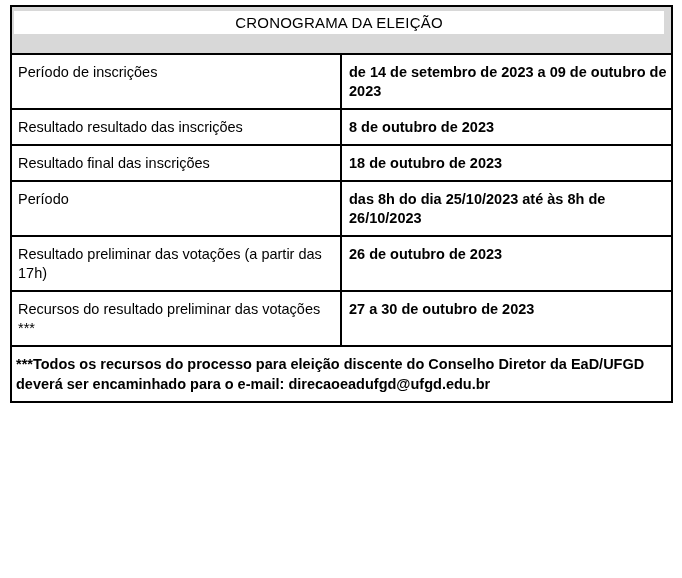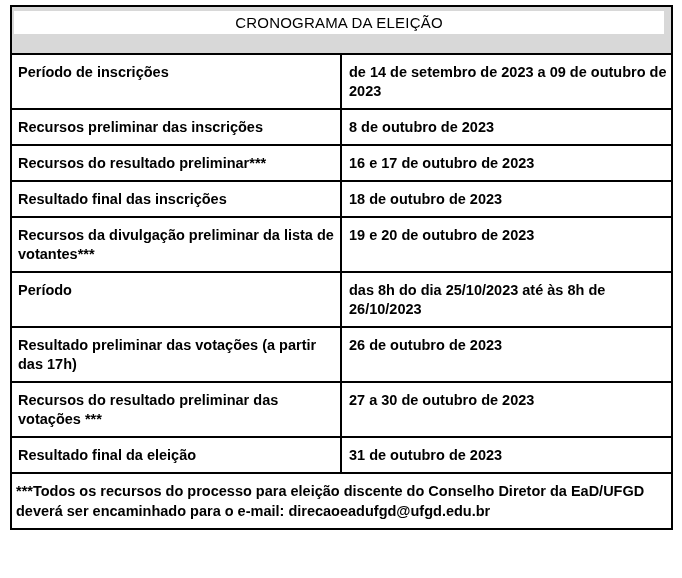--- a/index.html
+++ b/index.html
@@ -37,21 +37,21 @@
     height: 23px;
     line-height: 23px;
     text-align: center;
     font-size: 15px;
     font-weight: 400;
     letter-spacing: 0.2px;
     white-space: nowrap;
     overflow: hidden;
   }
   td.event-cell {
-    font-weight: 700;
+    font-weight: 400;
     font-size: 14.5px;
     line-height: 19px;
     padding: 8px 4px 7px 6px;
   }
   td.date-cell {
     font-weight: 700;
     font-size: 14.5px;
     line-height: 19px;
     padding: 8px 4px 7px 7px;
   }
@@ -75,49 +75,37 @@
       <tr>
         <td class="header-cell" colspan="2">
           <div class="title-banner">CRONOGRAMA DA ELEIÇÃO</div>
         </td>
       </tr>
       <tr>
         <td class="event-cell">Período de inscrições</td>
         <td class="date-cell">de 14 de setembro de 2023 a 09 de outubro de 2023</td>
       </tr>
       <tr>
-        <td class="event-cell">Recursos preliminar das inscrições</td>
+        <td class="event-cell">Resultado resultado das inscrições</td>
         <td class="date-cell">8 de outubro de 2023</td>
-      </tr>
-      <tr>
-        <td class="event-cell">Recursos do resultado preliminar***</td>
-        <td class="date-cell">16 e 17 de outubro de 2023</td>
       </tr>
       <tr>
         <td class="event-cell">Resultado final das inscrições</td>
         <td class="date-cell">18 de outubro de 2023</td>
-      </tr>
-      <tr>
-        <td class="event-cell">Recursos da divulgação preliminar da lista de votantes***</td>
-        <td class="date-cell">19 e 20 de outubro de 2023</td>
       </tr>
       <tr>
         <td class="event-cell">Período</td>
         <td class="date-cell">das 8h do dia 25/10/2023 até às 8h de 26/10/2023</td>
       </tr>
       <tr>
         <td class="event-cell">Resultado preliminar das votações (a partir das 17h)</td>
         <td class="date-cell">26 de outubro de 2023</td>
       </tr>
       <tr>
         <td class="event-cell">Recursos do resultado preliminar das votações ***</td>
         <td class="date-cell">27 a 30 de outubro de 2023</td>
       </tr>
       <tr>
-        <td class="event-cell">Resultado final da eleição</td>
-        <td class="date-cell">31 de outubro de 2023</td>
-      </tr>
-      <tr>
         <td class="footnote-cell" colspan="2">***Todos os recursos do processo para eleição discente do Conselho Diretor da EaD/UFGD deverá ser encaminhado para o e-mail: direcaoeadufgd@ufgd.edu.br</td>
       </tr>
     </tbody>
   </table>
 </div>
 
 </body></html>

